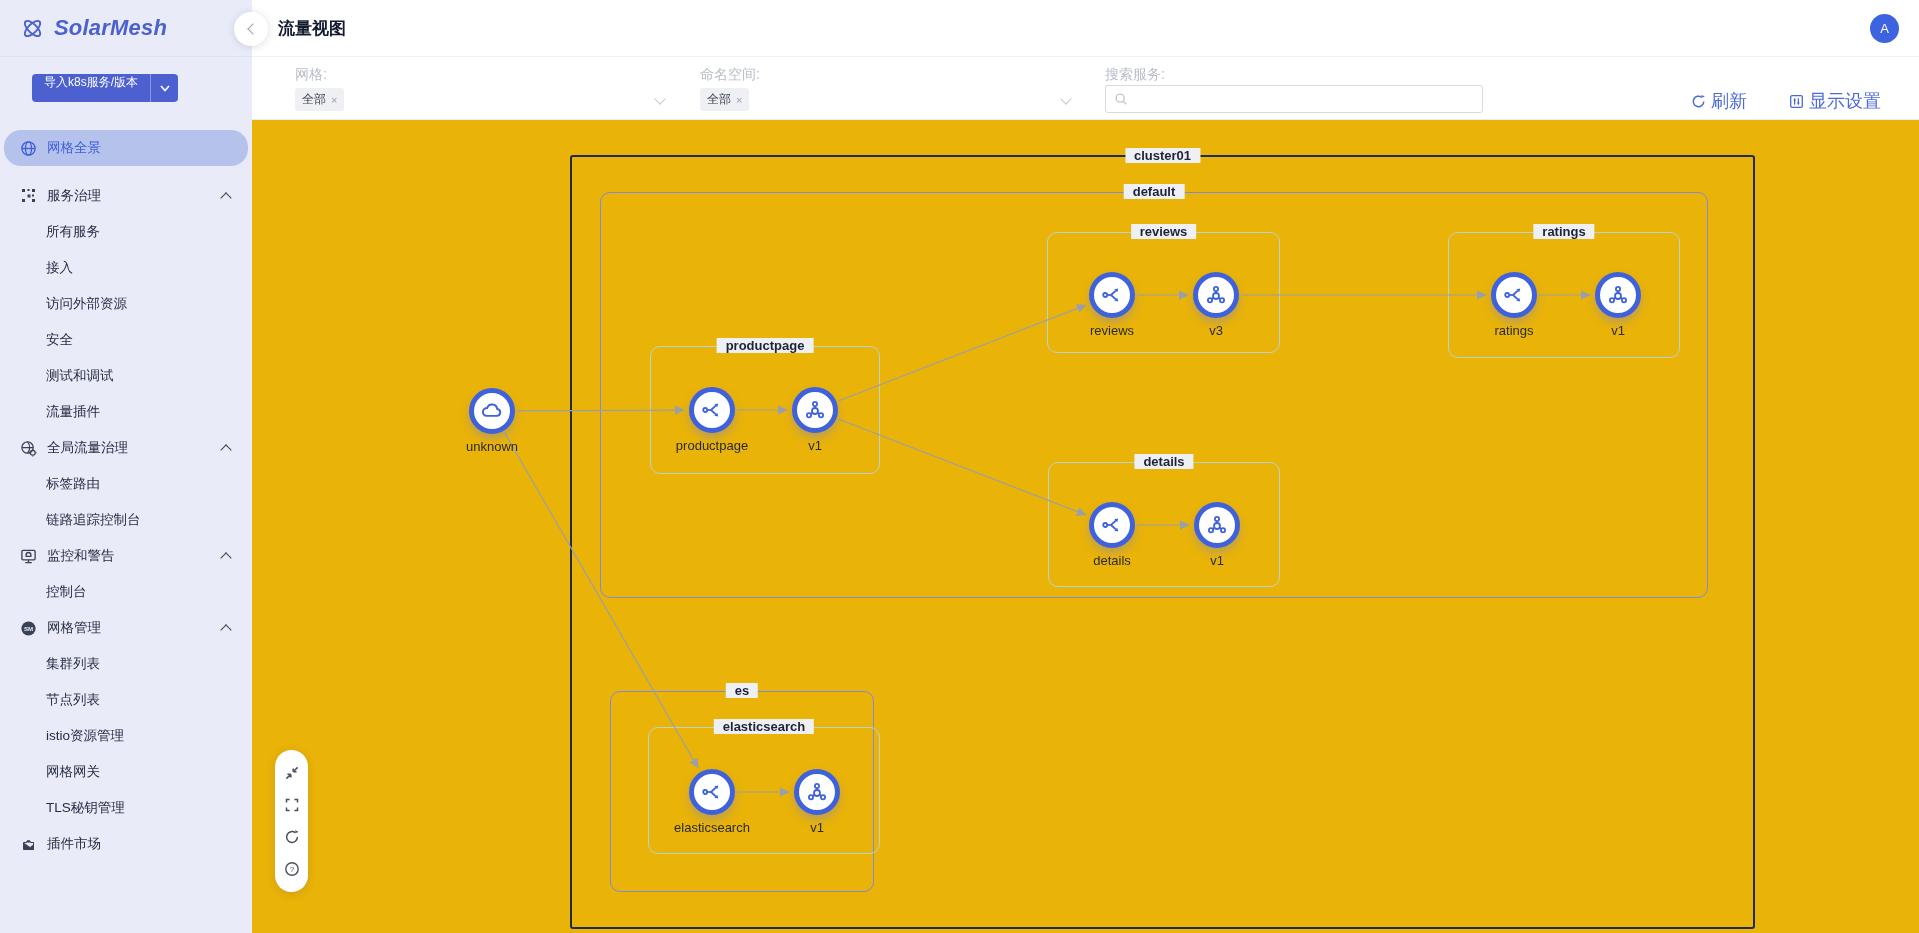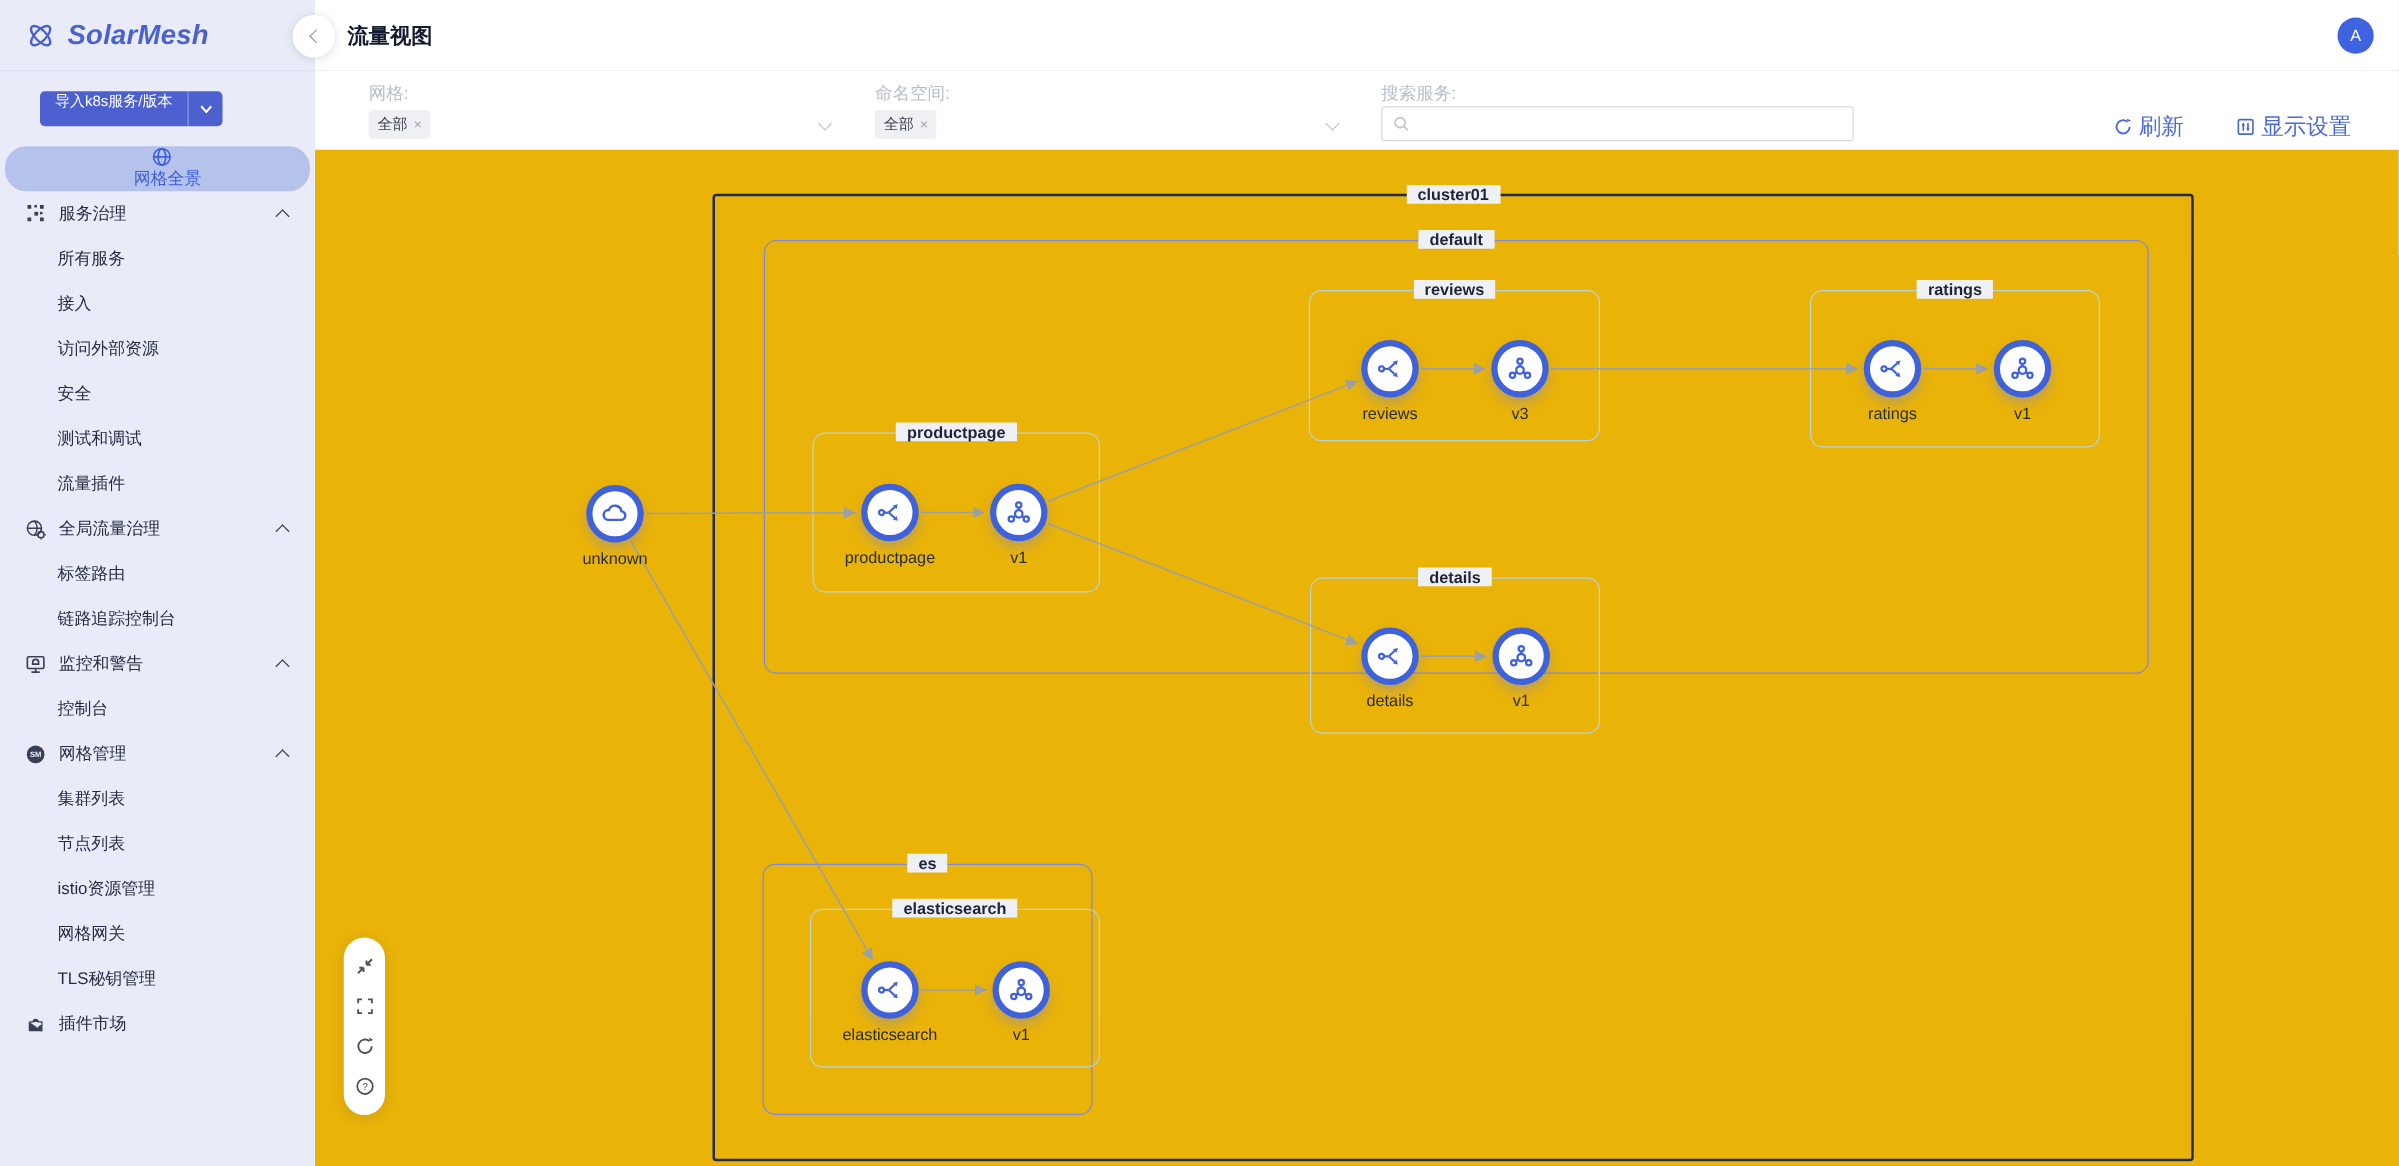--- a/index.html
+++ b/index.html
@@ -18,22 +18,22 @@
     border:none; border-radius:4px; height:28px; font-size:12px; cursor:pointer; overflow:hidden; }
   .import-btn .main { padding:0 12px; display:flex; align-items:center; }
   .import-btn .caret-part { width:28px; display:flex; align-items:center; justify-content:center;
     border-left:1px solid rgba(255,255,255,.35); }
   .nav { flex:1; padding-top:10px; font-size:13.5px; color:#272c44; overflow:hidden; }
   .nav-item { height:36px; display:flex; align-items:center; position:relative;
     padding-left:20px; cursor:pointer; }
   .nav-item.lvl1 { padding-left:46px; }
   .nav-item .ic { width:17px; height:17px; margin-right:10px; display:inline-flex;
     align-items:center; justify-content:center; flex:0 0 17px; }
-  .nav-item.active { background:#b5c2ec; border-radius:17px; margin:0 4px;
-    padding-left:16px; color:#3f5ed8;flex-direction:column; }
+  .nav-item.active { background:#b5c2ec; border-radius:17px; margin:12px 4px;
+    padding-left:16px; color:#3f5ed8; }
   .nav-item .caret-up { position:absolute; right:22px; top:16px; width:8px; height:8px;
     border-left:1.6px solid #3c4257; border-top:1.6px solid #3c4257; transform:rotate(45deg); }
 
   
   .main { flex:1; display:flex; flex-direction:column; min-width:0; }
   .header { height:57px; background:#fff; position:relative; display:flex; align-items:center;
     border-bottom:1px solid #eef0f4; }
   .page-title { margin-left:26px; font-size:17px; font-weight:bold; color:#141a30; }
   .avatar { position:absolute; right:20px; top:14px; width:29px; height:29px; border-radius:50%;
     background:#3d63e0; color:#fff; font-size:13px; display:flex; align-items:center;
@@ -283,21 +283,21 @@
           </svg>
         </span>
         <span>显示设置</span>
       </div>
     </div>
 
     <div class="canvas" id="canvas">
         <div class="gbox kind-cluster" style="left: 318px; top: 35px; width: 1185px; height: 774px;">
           <span class="blabel">cluster01</span>
         </div>
-        <div class="gbox kind-namespace" style="left: 359px; top: 72px; width: 1108px; height: 347px;">
+        <div class="gbox kind-namespace" style="left: 348px; top: 72px; width: 1108px; height: 406px;">
           <span class="blabel">default</span>
         </div>
         <div class="gbox kind-namespace" style="left: 358px; top: 571px; width: 264px; height: 201px;">
           <span class="blabel">es</span>
         </div>
         <div class="gbox kind-app" style="left: 795px; top: 112px; width: 233px; height: 121px;">
           <span class="blabel">reviews</span>
         </div>
         <div class="gbox kind-app" style="left: 1196px; top: 112px; width: 232px; height: 126px;">
           <span class="blabel">ratings</span>

